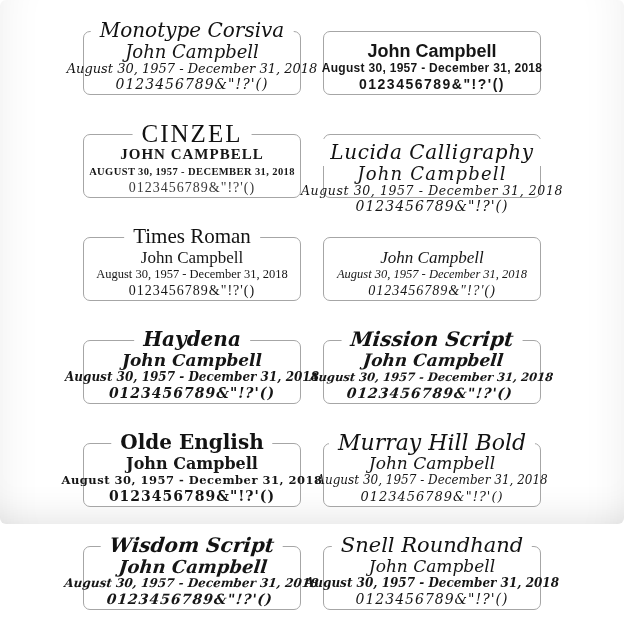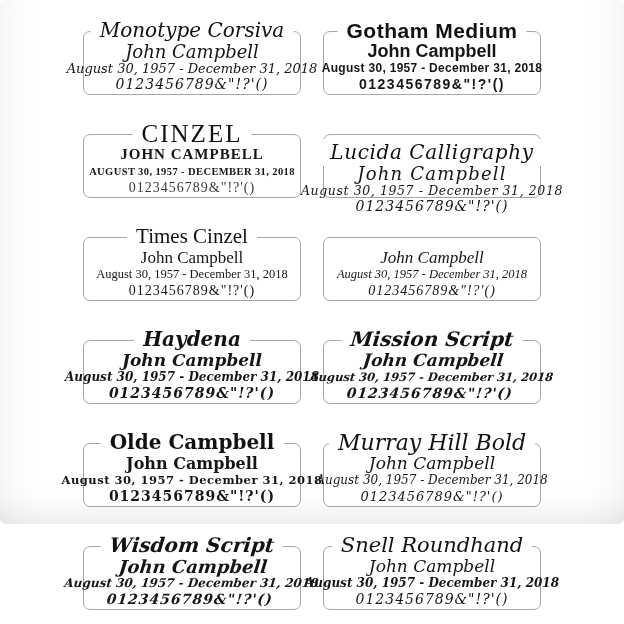--- a/index.html
+++ b/index.html
@@ -106,21 +106,20 @@
     <div class="card f-corsiva">
       <div class="card-title">Monotype Corsiva</div>
       <div class="card-body">
         <div class="line-name">John Campbell</div>
         <div class="line-dates">August 30, 1957 - December 31, 2018</div>
         <div class="line-chars">0123456789&amp;"!?'()</div>
       </div>
     </div>
 
     <div class="card f-gotham">
-      <div class="card-title">Gotham Medium</div>
       <div class="card-body">
         <div class="line-name">John Campbell</div>
         <div class="line-dates">August 30, 1957 - December 31, 2018</div>
         <div class="line-chars">0123456789&amp;"!?'()</div>
       </div>
     </div>
 
     <div class="card f-cinzel">
       <div class="card-title">Cinzel</div>
       <div class="card-body">
@@ -133,21 +132,21 @@
     <div class="card f-lucida">
       <div class="card-title">Lucida Calligraphy</div>
       <div class="card-body">
         <div class="line-name">John Campbell</div>
         <div class="line-dates">August 30, 1957 - December 31, 2018</div>
         <div class="line-chars">0123456789&amp;"!?'()</div>
       </div>
     </div>
 
     <div class="card f-times">
-      <div class="card-title">Times Cinzel</div>
+      <div class="card-title">Times Roman</div>
       <div class="card-body">
         <div class="line-name">John Campbell</div>
         <div class="line-dates">August 30, 1957 - December 31, 2018</div>
         <div class="line-chars">0123456789&amp;"!?'()</div>
       </div>
     </div>
 
     <div class="card f-timesital">
       <div class="card-body">
         <div class="line-name">John Campbell</div>
@@ -168,21 +167,21 @@
     <div class="card f-mission">
       <div class="card-title">Mission Script</div>
       <div class="card-body">
         <div class="line-name">John Campbell</div>
         <div class="line-dates">August 30, 1957 - December 31, 2018</div>
         <div class="line-chars">0123456789&amp;"!?'()</div>
       </div>
     </div>
 
     <div class="card f-olde">
-      <div class="card-title">Olde Campbell</div>
+      <div class="card-title">Olde English</div>
       <div class="card-body">
         <div class="line-name">John Campbell</div>
         <div class="line-dates">August 30, 1957 - December 31, 2018</div>
         <div class="line-chars">0123456789&amp;"!?'()</div>
       </div>
     </div>
 
     <div class="card f-murray">
       <div class="card-title">Murray Hill Bold</div>
       <div class="card-body">

